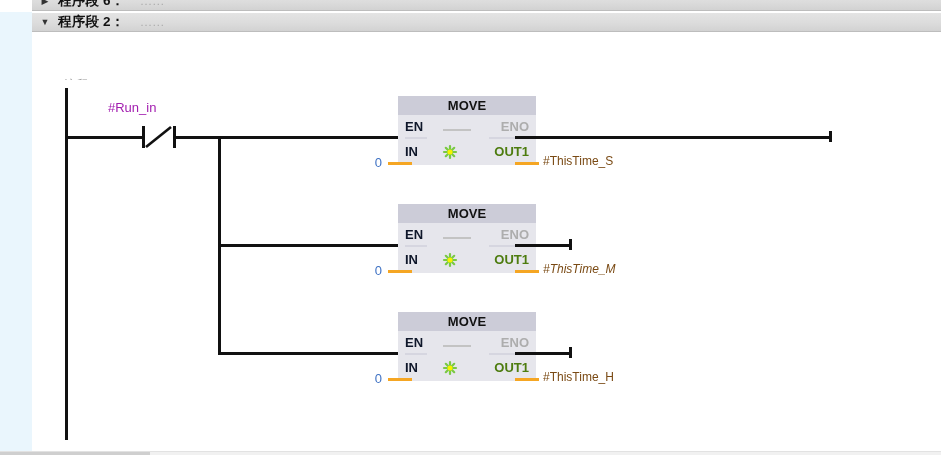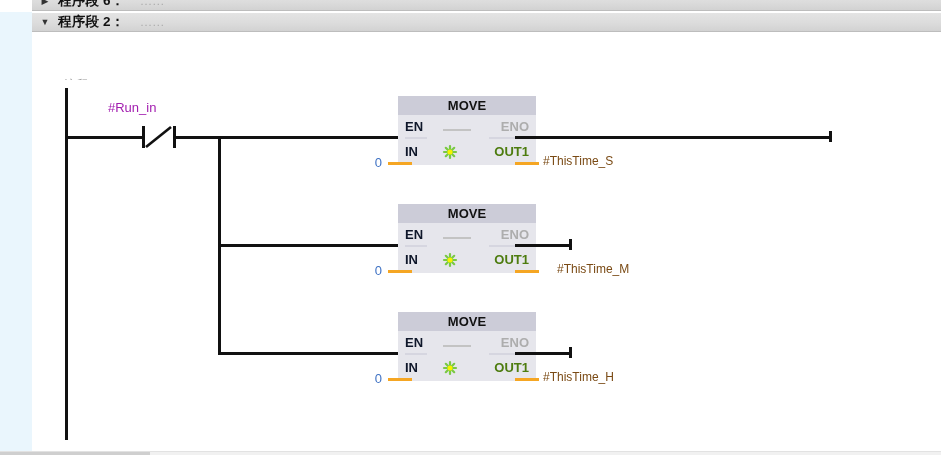--- a/index.html
+++ b/index.html
@@ -235,21 +235,21 @@
         <circle cx="8" cy="8" r="2.6" fill="#f7f200"></circle>
       </svg>
       <span class="pin-r out">OUT1</span>
     </div>
   </div>
   <div class="const" style="left:330px;top:183px;">0</div>
   <div class="wire-o" style="left:356px;top:190px;width:24px;"></div>
   <div class="wire-h" style="left:483px;top:164px;width:57px;"></div>
   <div class="term" style="left:537px;top:159px;"></div>
   <div class="wire-o" style="left:483px;top:190px;width:24px;"></div>
-  <div class="outlabel" style="left:525px;top:182px;">#ThisTime_M</div>
+  <div class="outlabel" style="left:511px;top:182px;font-style:italic;">#ThisTime_M</div>
 
   <div class="wire-h" style="left:186px;top:272px;width:191px;"></div>
 
   <div class="box" style="left:366px;top:232px;">
     <div class="box-title">MOVE</div>
     <div class="box-row">
       <span class="pin-l">EN</span>
       <span class="dash"></span>
       <span class="pin-r eno">ENO</span>
       <span class="underline"></span>

